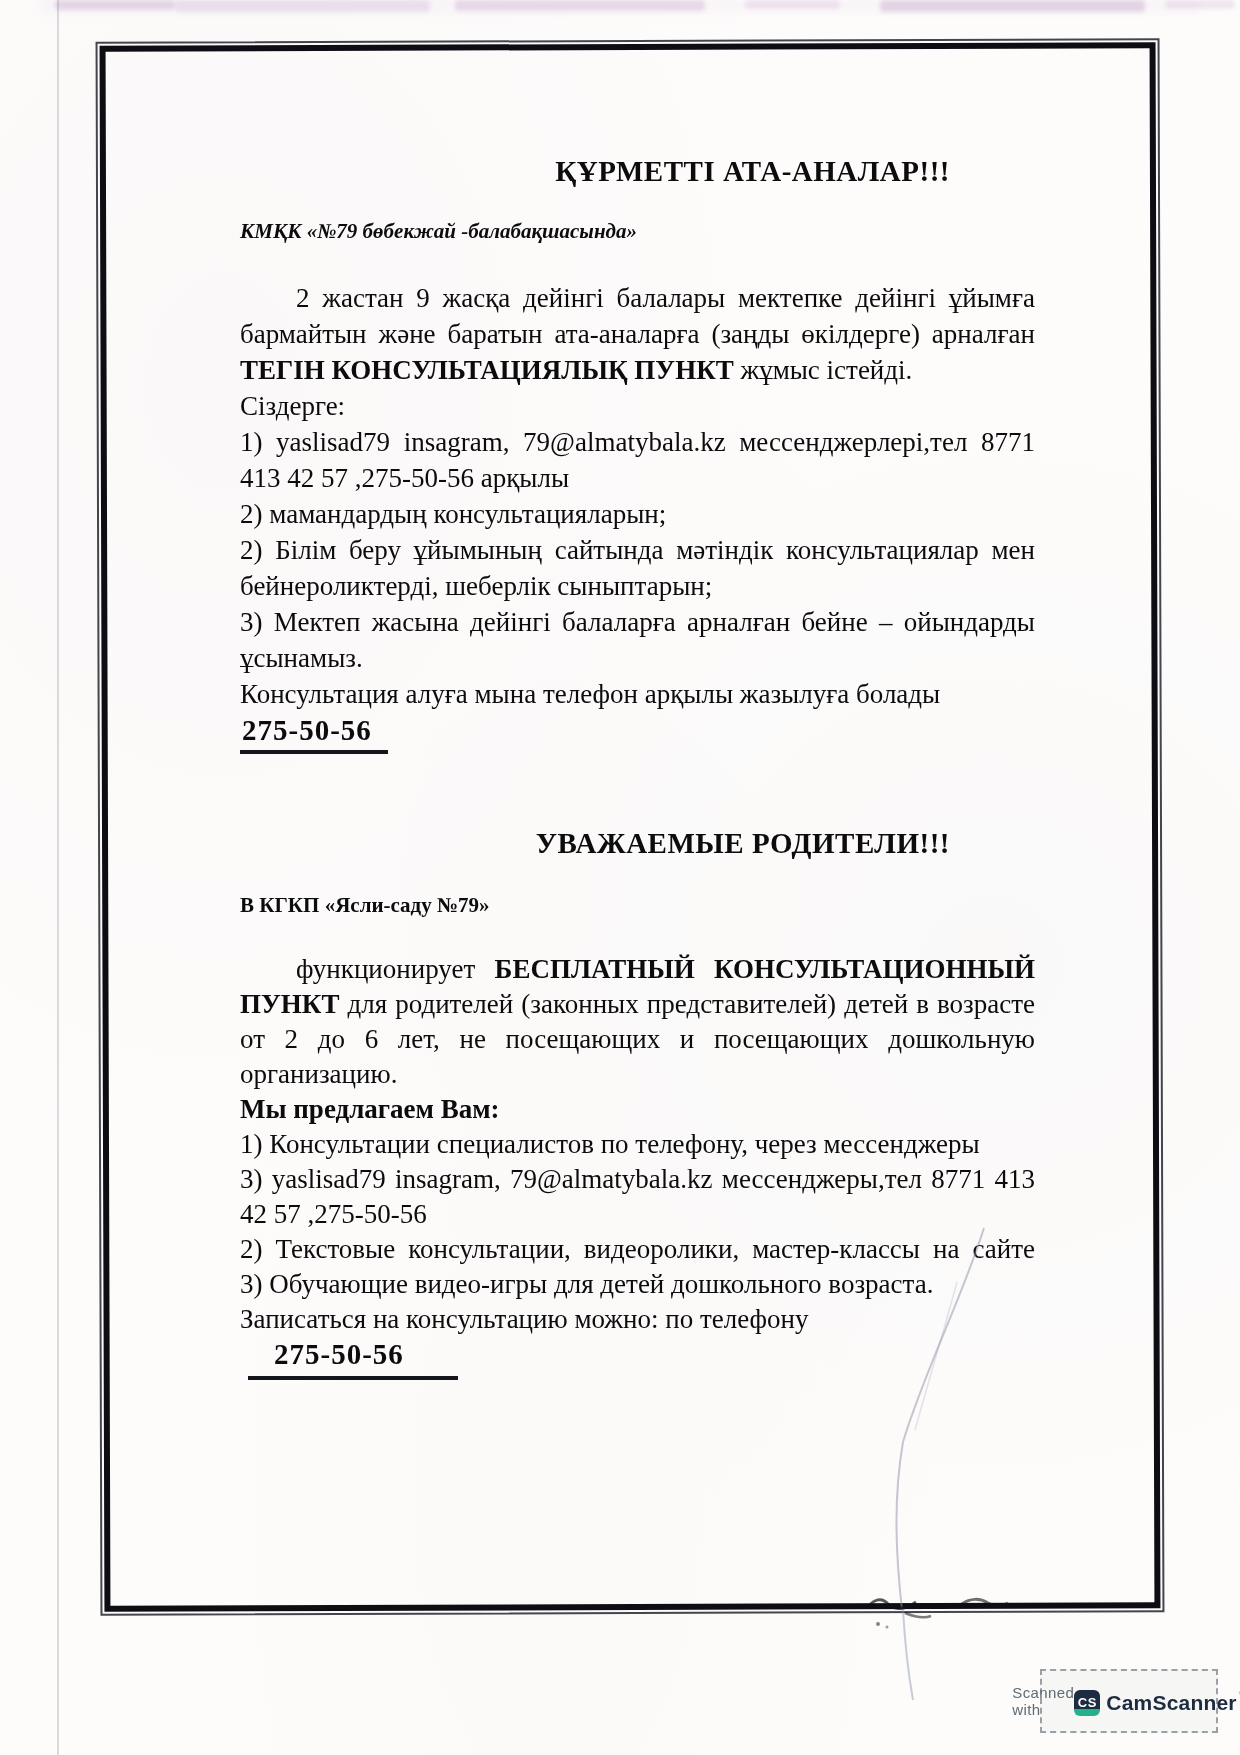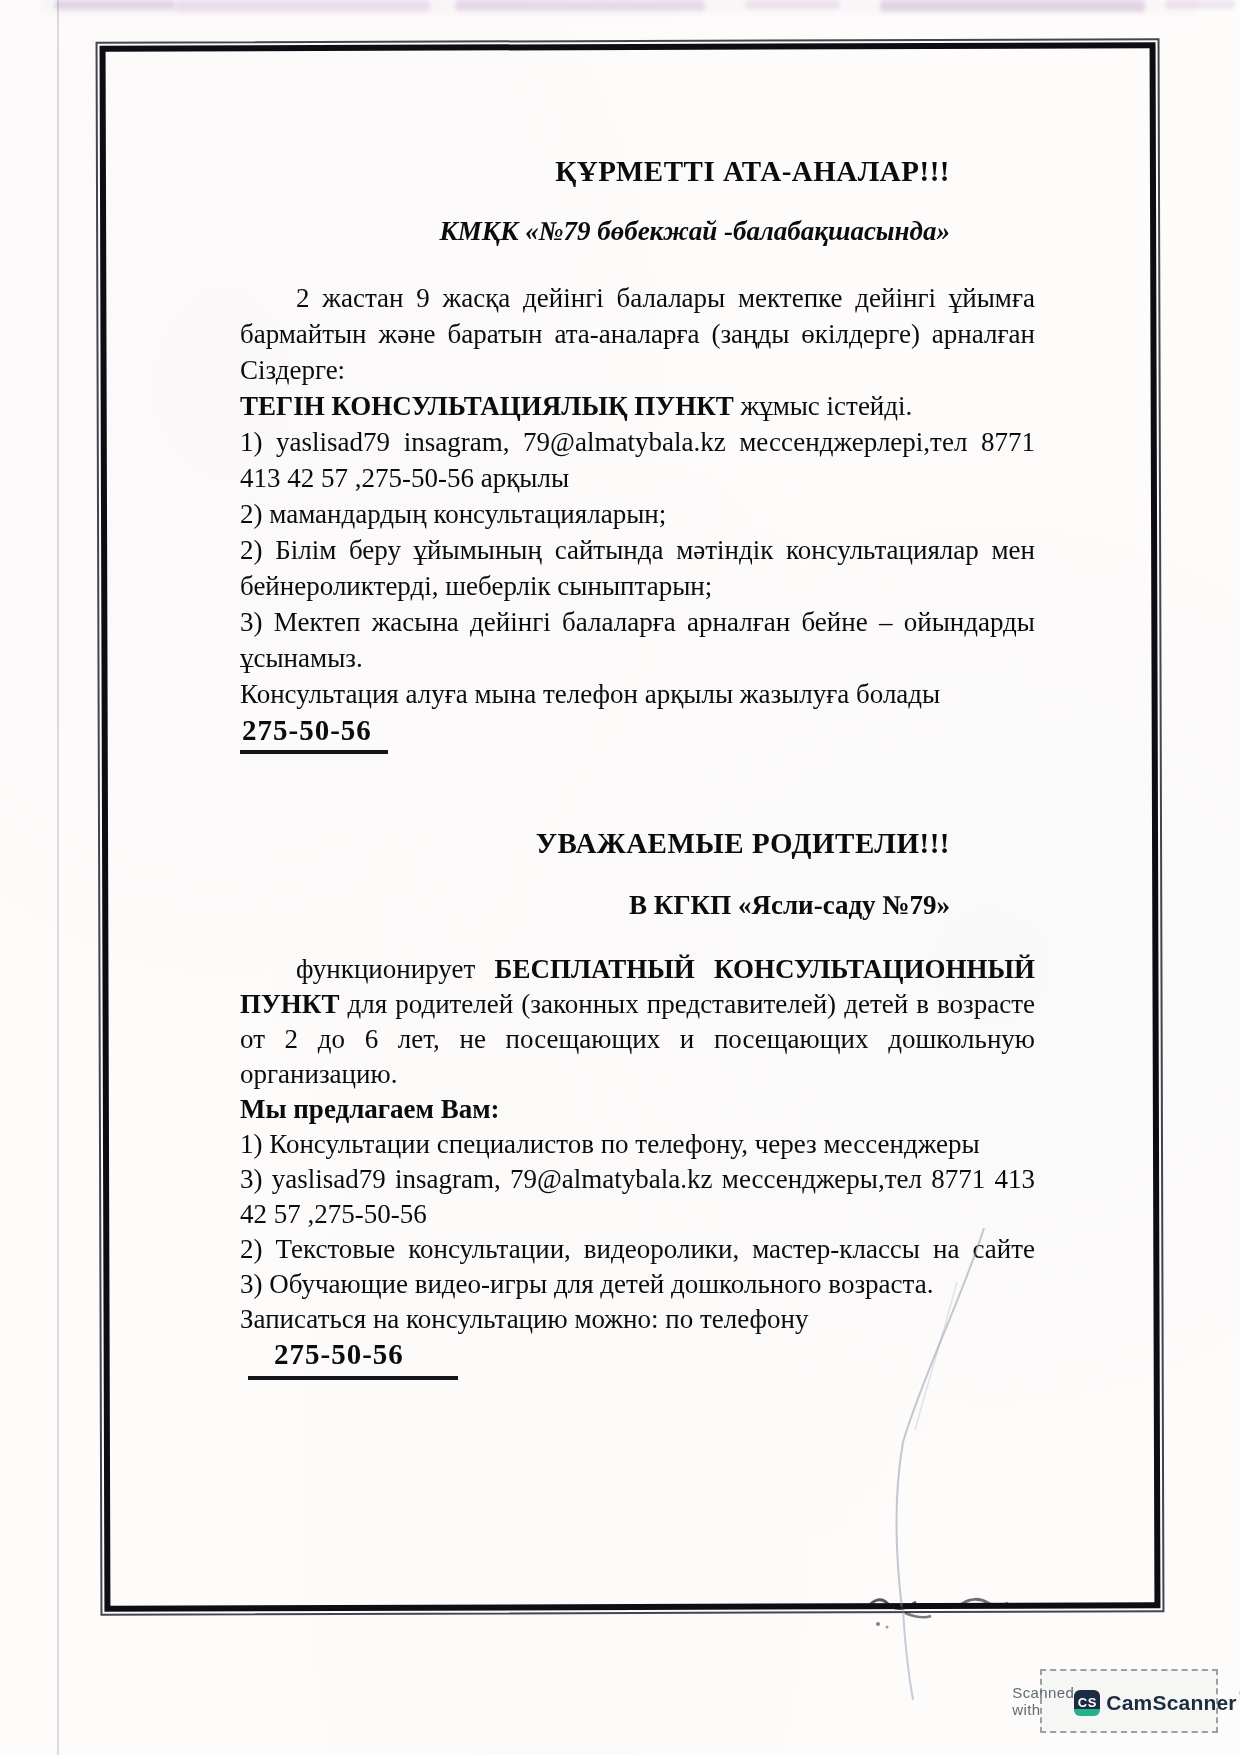--- a/index.html
+++ b/index.html
@@ -35,21 +35,21 @@
     border:2px solid #45454f;box-sizing:border-box;
     transform:rotate(-0.18deg);
   }
   .frame-inner{
     position:absolute;inset:2px;border:6px solid #0d0d13;box-sizing:border-box;
   }
 
   
   .content{position:absolute;left:240px;top:152px;width:795px;}
   .doc-title{font-weight:bold;font-size:29px;line-height:38px;text-align:right;padding-right:85px;letter-spacing:.5px;}
-  .doc-sub{font-weight:bold;font-size:27px;line-height:38px;text-align:right;padding-right:85px;}
+  .doc-sub{font-weight:bold;font-size:21px;line-height:38px;text-align:left;padding-right:85px;}
   .doc-sub.it{font-style:italic;}
   #kk-sub{margin-top:22px;}
   .body-kk{margin-top:30px;}
   #ru-title{margin-top:70px;}
   #ru-sub{margin-top:24px;}
   .body-ru{margin-top:28px;}
   .body-kk .line{line-height:36px;min-height:36px;}
   .body-ru .line{line-height:35px;min-height:35px;}
   .line{font-size:27px;white-space:normal;}
   .line.just{text-align:justify;text-align-last:justify;}
@@ -102,22 +102,22 @@
 <div class="frame">
   <div class="frame-inner"></div>
 </div>
 
 <div class="content">
   <div class="doc-title" id="kk-title">ҚҰРМЕТТІ АТА-АНАЛАР!!!</div>
   <div class="doc-sub it" id="kk-sub">КМҚК «№79 бөбекжай -балабақшасында»</div>
   <div class="body-kk">
       <div class="line just ind"><span>2 жастан 9 жасқа дейінгі балалары мектепке дейінгі ұйымға</span></div>
       <div class="line just"><span>бармайтын және баратын ата-аналарға (заңды өкілдерге) арналған</span></div>
+      <div class="line"><span class="b">ТЕГІН КОНСУЛЬТАЦИЯЛЫҚ ПУНКТ</span><span> жұмыс істейді.</span></div>
       <div class="line"><span>Сіздерге:</span></div>
-      <div class="line"><span class="b">ТЕГІН КОНСУЛЬТАЦИЯЛЫҚ ПУНКТ</span><span> жұмыс істейді.</span></div>
       <div class="line just"><span>1) yaslisad79 insagram, 79@almatybala.kz мессенджерлері,тел 8771</span></div>
       <div class="line"><span>413 42 57 ,275-50-56  арқылы</span></div>
       <div class="line"><span>2) мамандардың консультацияларын;</span></div>
       <div class="line just"><span>2) Білім беру ұйымының сайтында мәтіндік консультациялар мен</span></div>
       <div class="line"><span>бейнероликтерді, шеберлік сыныптарын;</span></div>
       <div class="line just"><span>3) Мектеп жасына дейінгі балаларға арналған бейне – ойындарды</span></div>
       <div class="line"><span>ұсынамыз.</span></div>
       <div class="line"><span>Консультация алуға мына телефон арқылы жазылуға болады</span></div>
       <div class="line phone1"><span class="b">275-50-56</span></div>
     </div>

